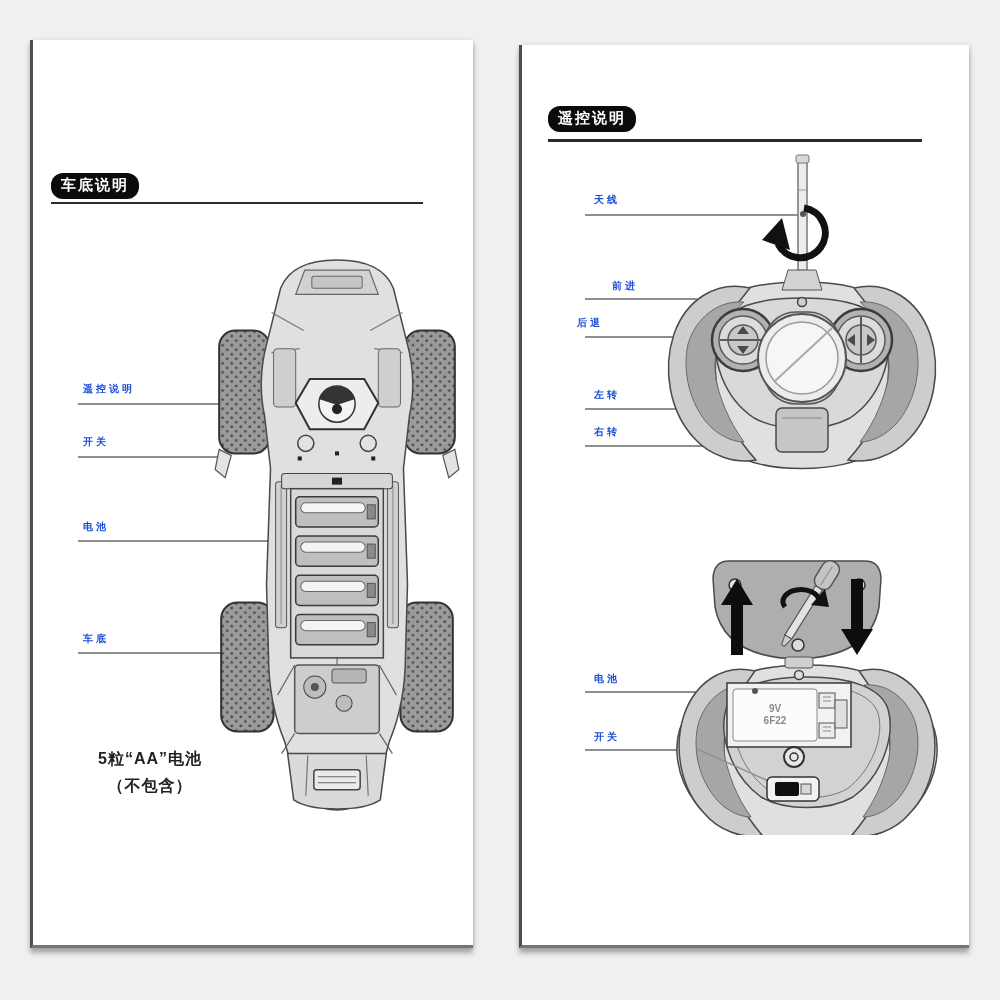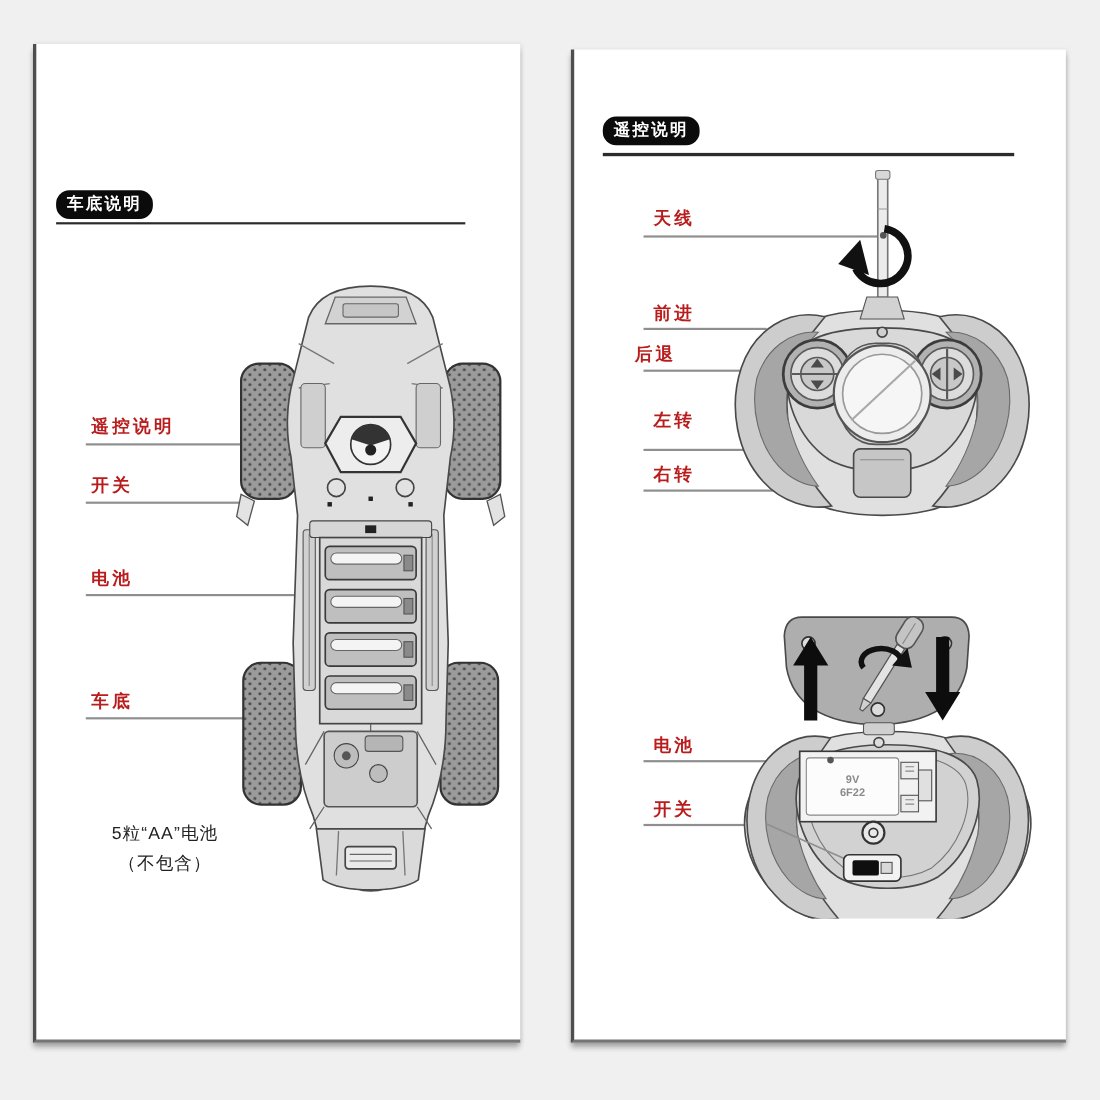--- a/index.html
+++ b/index.html
@@ -17,26 +17,26 @@
   }
   .page-left{left:30px;top:40px;width:440px;height:905px;}
   .page-right{left:519px;top:45px;width:447px;height:900px;}
   .badge{
     position:absolute;background:#0b0b0b;color:#ffffff;
     font-size:15px;font-weight:bold;letter-spacing:2px;
     padding:3px 10px 4px;border-radius:12px;white-space:nowrap;
   }
   .rule{position:absolute;background:#2b2b2b;height:2px;}
   .lbl{
-    position:absolute;font-size:16px;font-weight:bold;color:#b91c1c;
+    position:absolute;font-size:10px;font-weight:bold;color:#1d4ed8;
     letter-spacing:3px;white-space:nowrap;line-height:20px;
   }
   .leader{position:absolute;height:1.5px;background:#8f8f8f;}
   .note{
-    position:absolute;font-size:16px;font-weight:normal;color:#222222;
+    position:absolute;font-size:16px;font-weight:bold;color:#222222;
     text-align:center;line-height:27px;letter-spacing:1px;white-space:nowrap;
   }
   svg{position:absolute;}
   text{font-family:"Liberation Sans", sans-serif;}
 </style>
 </head>
 <body>
 
 <div class="canvas">
 
@@ -169,27 +169,27 @@
   </div>
 
   <div class="page page-right">
 
     <div class="badge" style="left:26px;top:61px;">遥控说明</div>
     <div class="rule" style="left:26px;top:94px;width:374px;height:3px;"></div>
 
     <div class="lbl" style="left:72px;top:145px;">天线</div>
     <div class="leader" style="left:63px;top:169px;width:218px;"></div>
 
-    <div class="lbl" style="left:72px;top:231px;">前进</div>
+    <div class="lbl" style="left:90px;top:231px;">前进</div>
     <div class="leader" style="left:63px;top:253px;width:112px;"></div>
 
     <div class="lbl" style="left:55px;top:268px;">后退</div>
     <div class="leader" style="left:63px;top:291px;width:143px;"></div>
 
-    <div class="lbl" style="left:72px;top:328px;">左转</div>
+    <div class="lbl" style="left:72px;top:340px;">左转</div>
     <div class="leader" style="left:63px;top:363px;width:186px;"></div>
 
     <div class="lbl" style="left:72px;top:377px;text-align:center;">右转</div>
     <div class="leader" style="left:63px;top:400px;width:176px;"></div>
 
     <div class="lbl" style="left:72px;top:624px;">电池</div>
     <div class="leader" style="left:63px;top:646px;width:170px;"></div>
 
     <div class="lbl" style="left:72px;top:682px;">开关</div>
     <div class="leader" style="left:63px;top:704px;width:112px;"></div>

